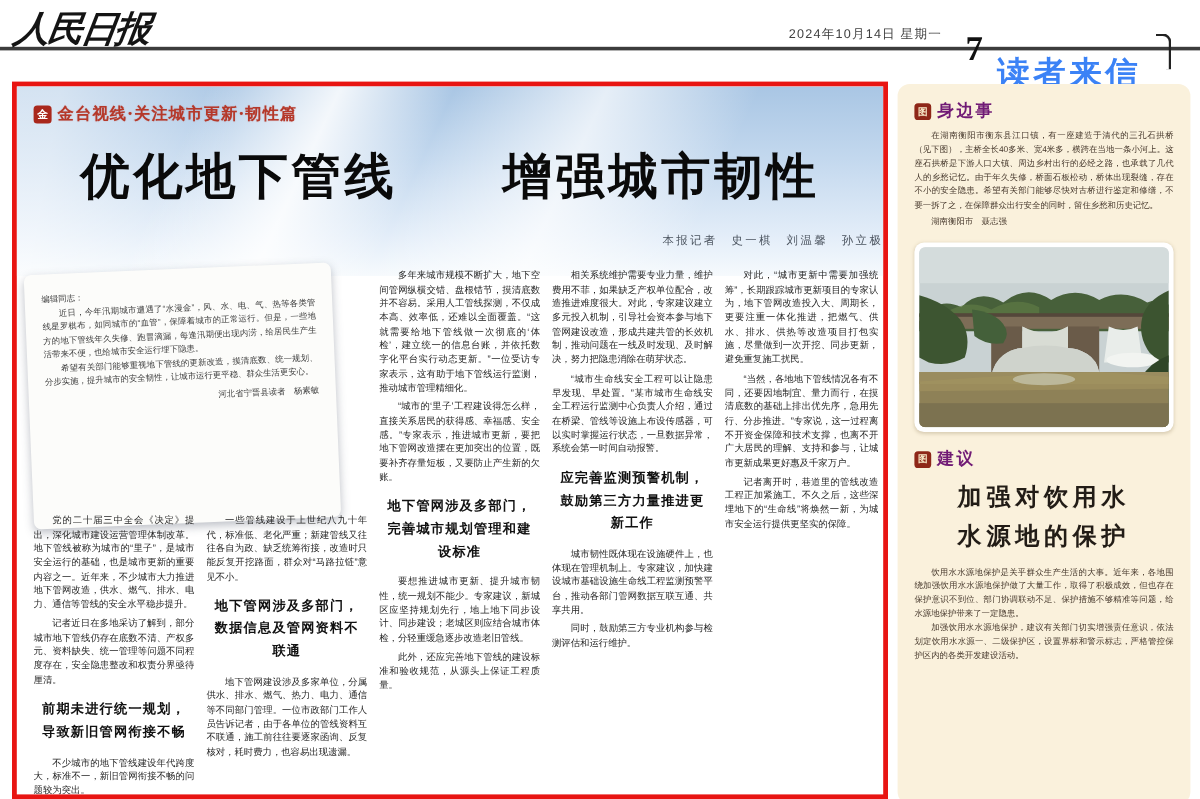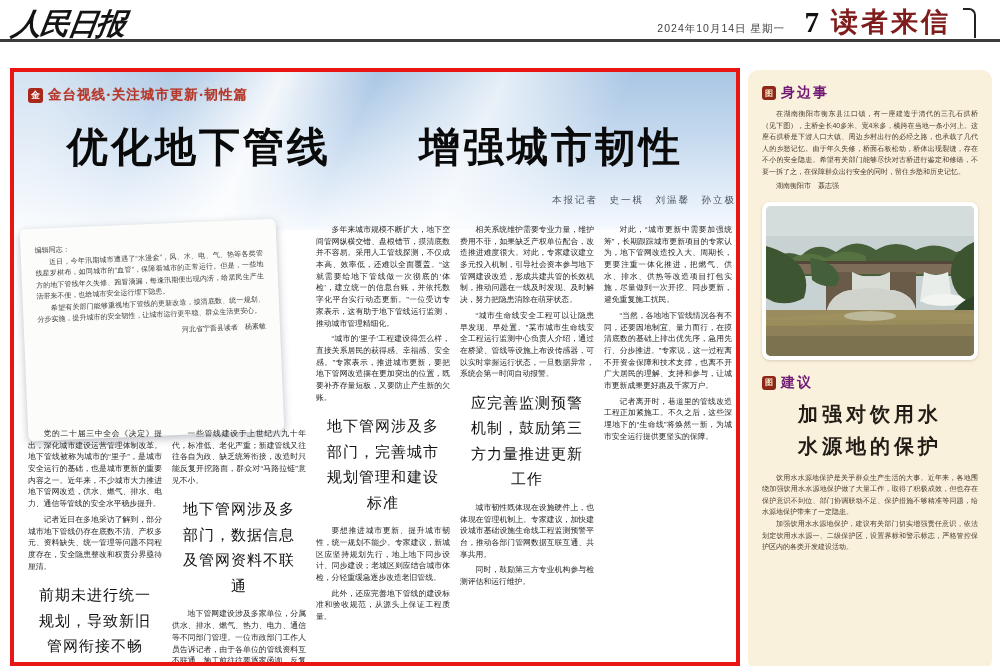--- a/index.html
+++ b/index.html
@@ -9,21 +9,21 @@
   
   .masthead { position:absolute; left:0; top:0; width:1000px; height:42px;
     border-bottom:3px solid #3c3c3c; }
   .paper-logo { position:absolute; left:12px; top:4px; font-family:"DejaVu Serif","Liberation Serif",serif;
     font-size:30px; font-weight:900; font-style:italic; letter-spacing:-2px; color:#141414;
     transform:skewX(-8deg); }
   .date-line { position:absolute; right:215px; top:22px; font-size:10.5px; color:#3f3f3f; letter-spacing:1px; }
   .page-head { position:absolute; right:24px; top:4px; display:flex; align-items:center; gap:12px; }
   .page-num { font-family:"Liberation Serif","DejaVu Serif",serif; font-size:29px; font-weight:900; color:#111; }
   .page-section { font-family:"DejaVu Serif","Liberation Serif",serif; font-size:27px; font-weight:900;
-    color:#7f1d1d; letter-spacing:3px; }
+    color:#3b82f6; letter-spacing:3px;margin-top:39px; }
   .bracket { width:13px; height:30px; border-top:2.5px solid #222; border-right:2.5px solid #222;
     border-top-right-radius:7px; margin-top:2px; }
 
   
   .feature { position:absolute; left:10px; top:68px; width:730px; height:598px;
     border:4px solid #e81512; background:#ffffff; overflow:hidden; }
   .sky { position:absolute; left:0; top:0; width:100%; height:158px;
     background:
       linear-gradient(115deg, rgba(255,255,255,0) 20%, rgba(255,255,255,.85) 34%, rgba(255,255,255,0) 46%, rgba(255,255,255,.7) 62%, rgba(255,255,255,0) 78%),
       linear-gradient(100deg, rgba(255,255,255,.5) 5%, rgba(255,255,255,0) 25%),
@@ -44,21 +44,21 @@
     background:#fcfcfa; border-radius:6px; transform:rotate(-2.4deg);
     box-shadow:0 3px 8px rgba(60,70,90,.35); padding:16px 14px 10px 14px; }
   .letter p { font-size:7px; line-height:1.65; color:#3c3c3c; text-align:justify; }
   .letter .indent { text-indent:2em; }
   .letter .sig { text-align:right; margin-top:4px; color:#3c3c3c; font-size:7px; }
 
   
   .col { position:absolute; overflow:hidden; }
   .col p { font-size:7.8px; line-height:1.5; color:#1f1f1f; text-align:justify; text-indent:2em;
     margin-bottom:4px; word-break:break-all; }
-  .subhead { font-size:15px; font-weight:400; color:#111; text-align:center; line-height:1.7;
+  .subhead { font-size:11px; font-weight:700; color:#111; text-align:center; line-height:1.7;
     margin:10px 4px 10px 4px; letter-spacing:1px; }
   .col-1 { left:14px;  top:356px; width:134px; height:240px; }
   .col-2 { left:158px; top:356px; width:134px; height:240px; }
   .col-3 { left:302px; top:152px; width:134px; height:444px; }
   .col-4 { left:446px; top:152px; width:134px; height:444px; }
   .col-5 { left:590px; top:152px; width:128px; height:444px; }
 
   
   .sidebar { position:absolute; left:748px; top:70px; width:244px; height:600px;
     background:#faf1dc; border-radius:10px; padding:14px 14px 0 14px; overflow:hidden; }

